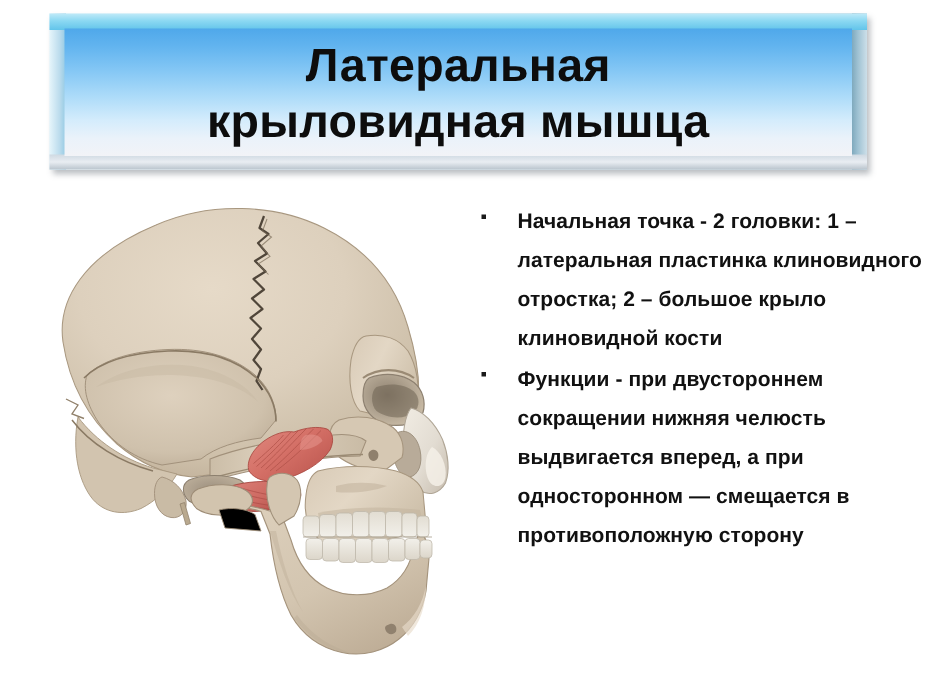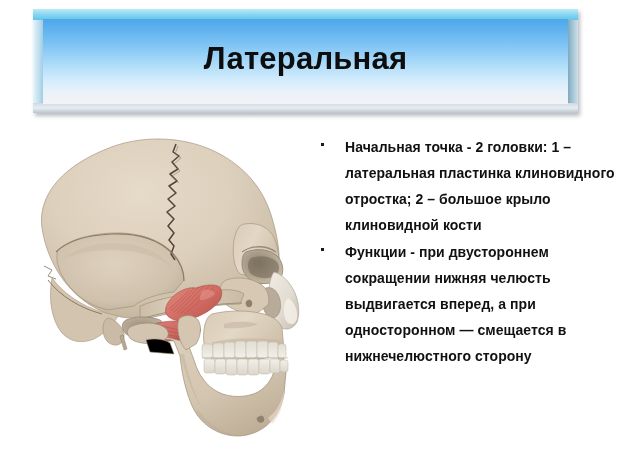--- a/index.html
+++ b/index.html
@@ -126,20 +126,21 @@
 <body>
 
 <div id="title-banner">
   <div class="bevel-outer"></div>
   <div class="bevel-left"></div>
   <div class="bevel-right"></div>
   <div class="bevel-top"></div>
   <div class="bevel-bottom"></div>
   <div class="banner-face">
     <div class="banner-line l1">Латеральная</div>
+    <div class="banner-line l2">крыловидная мышца</div>
   </div>
 </div>
 
 <div id="skull-figure">
   <svg viewBox="0 0 296 312" xmlns="http://www.w3.org/2000/svg">
     <defs>
       <radialGradient id="gCranium" cx="42%" cy="30%" r="78%">
         <stop offset="0%" stop-color="#e6dac8"></stop>
         <stop offset="48%" stop-color="#ddd0bd"></stop>
         <stop offset="80%" stop-color="#cec0aa"></stop>
@@ -341,16 +342,16 @@
 <div id="bullet-list">
 
   <div class="bullet-item">
     <span class="bullet-marker"></span>
     <span class="bullet-text">Начальная точка - 2 головки: 1 – латеральная пластинка клиновидного отростка; 2 – большое крыло клиновидной кости</span>
   </div>
 
 
   <div class="bullet-item">
     <span class="bullet-marker"></span>
-    <span class="bullet-text">Функции - при двустороннем сокращении нижняя челюсть выдвигается вперед, а при односторонном — смещается в нижнечелюстного сторону</span>
+    <span class="bullet-text">Функции - при двустороннем сокращении нижняя челюсть выдвигается вперед, а при односторонном — смещается в противоположную сторону</span>
   </div>
 
 </div>
 
 </body></html>

